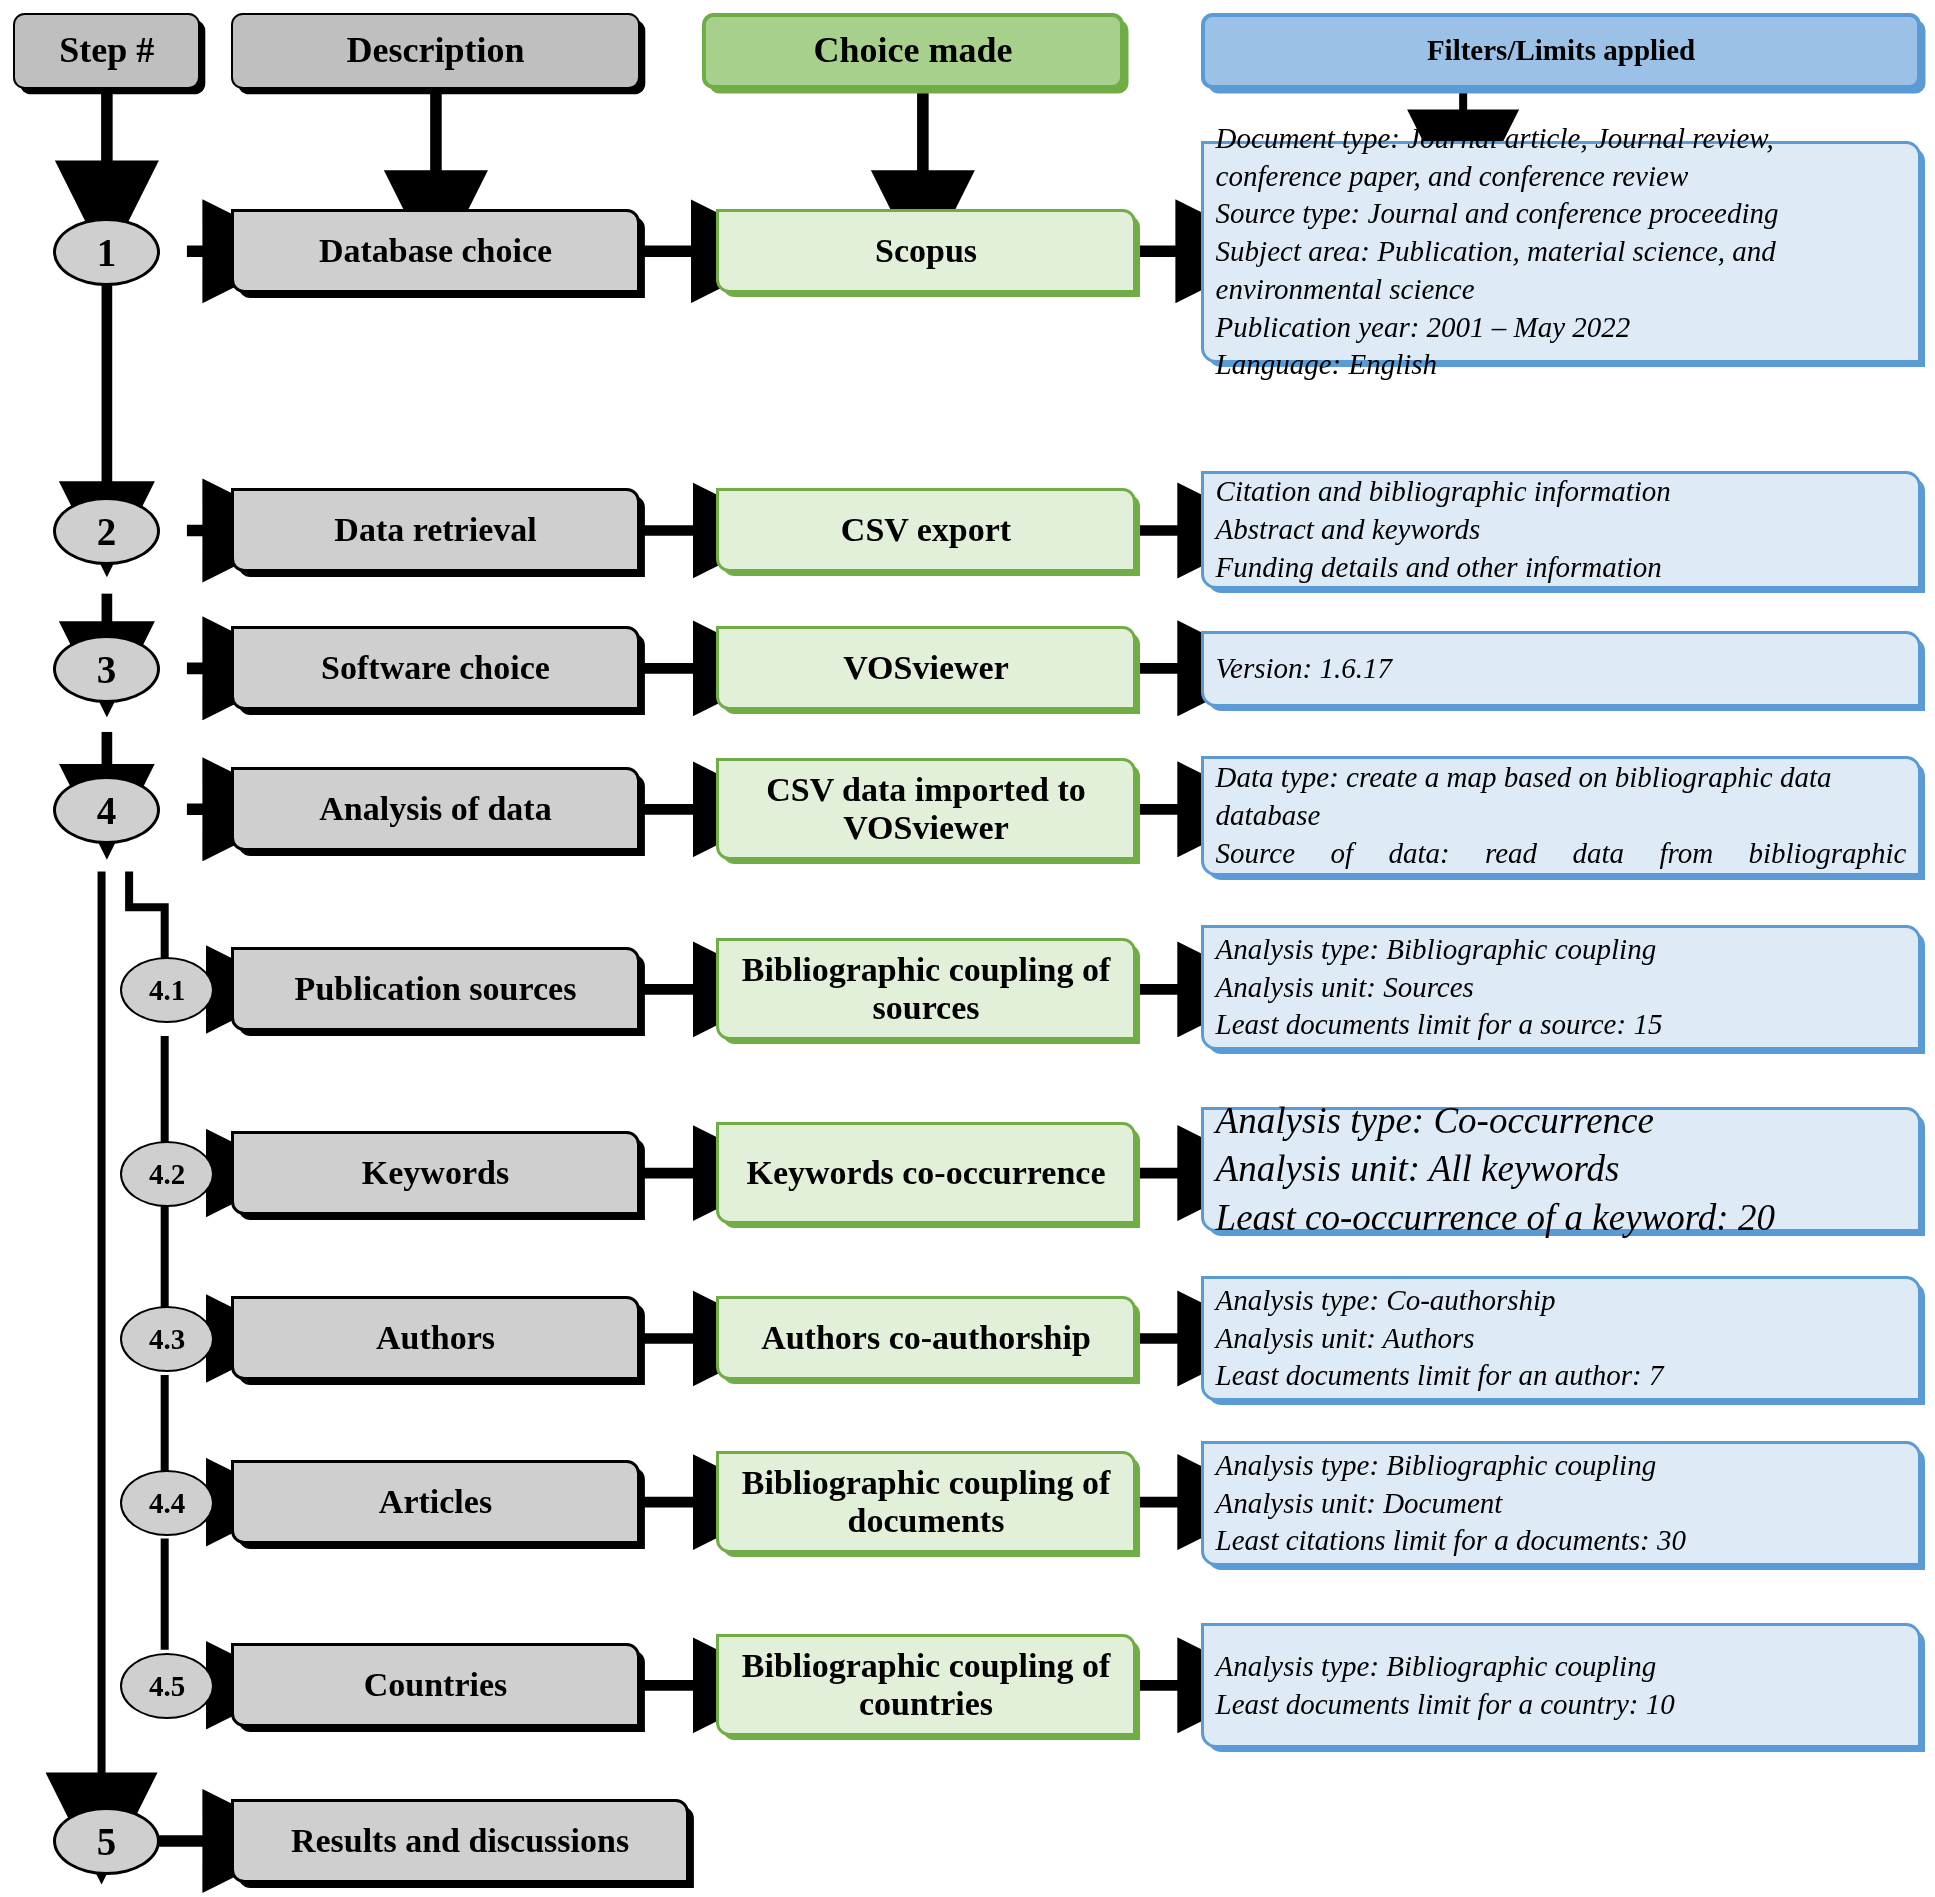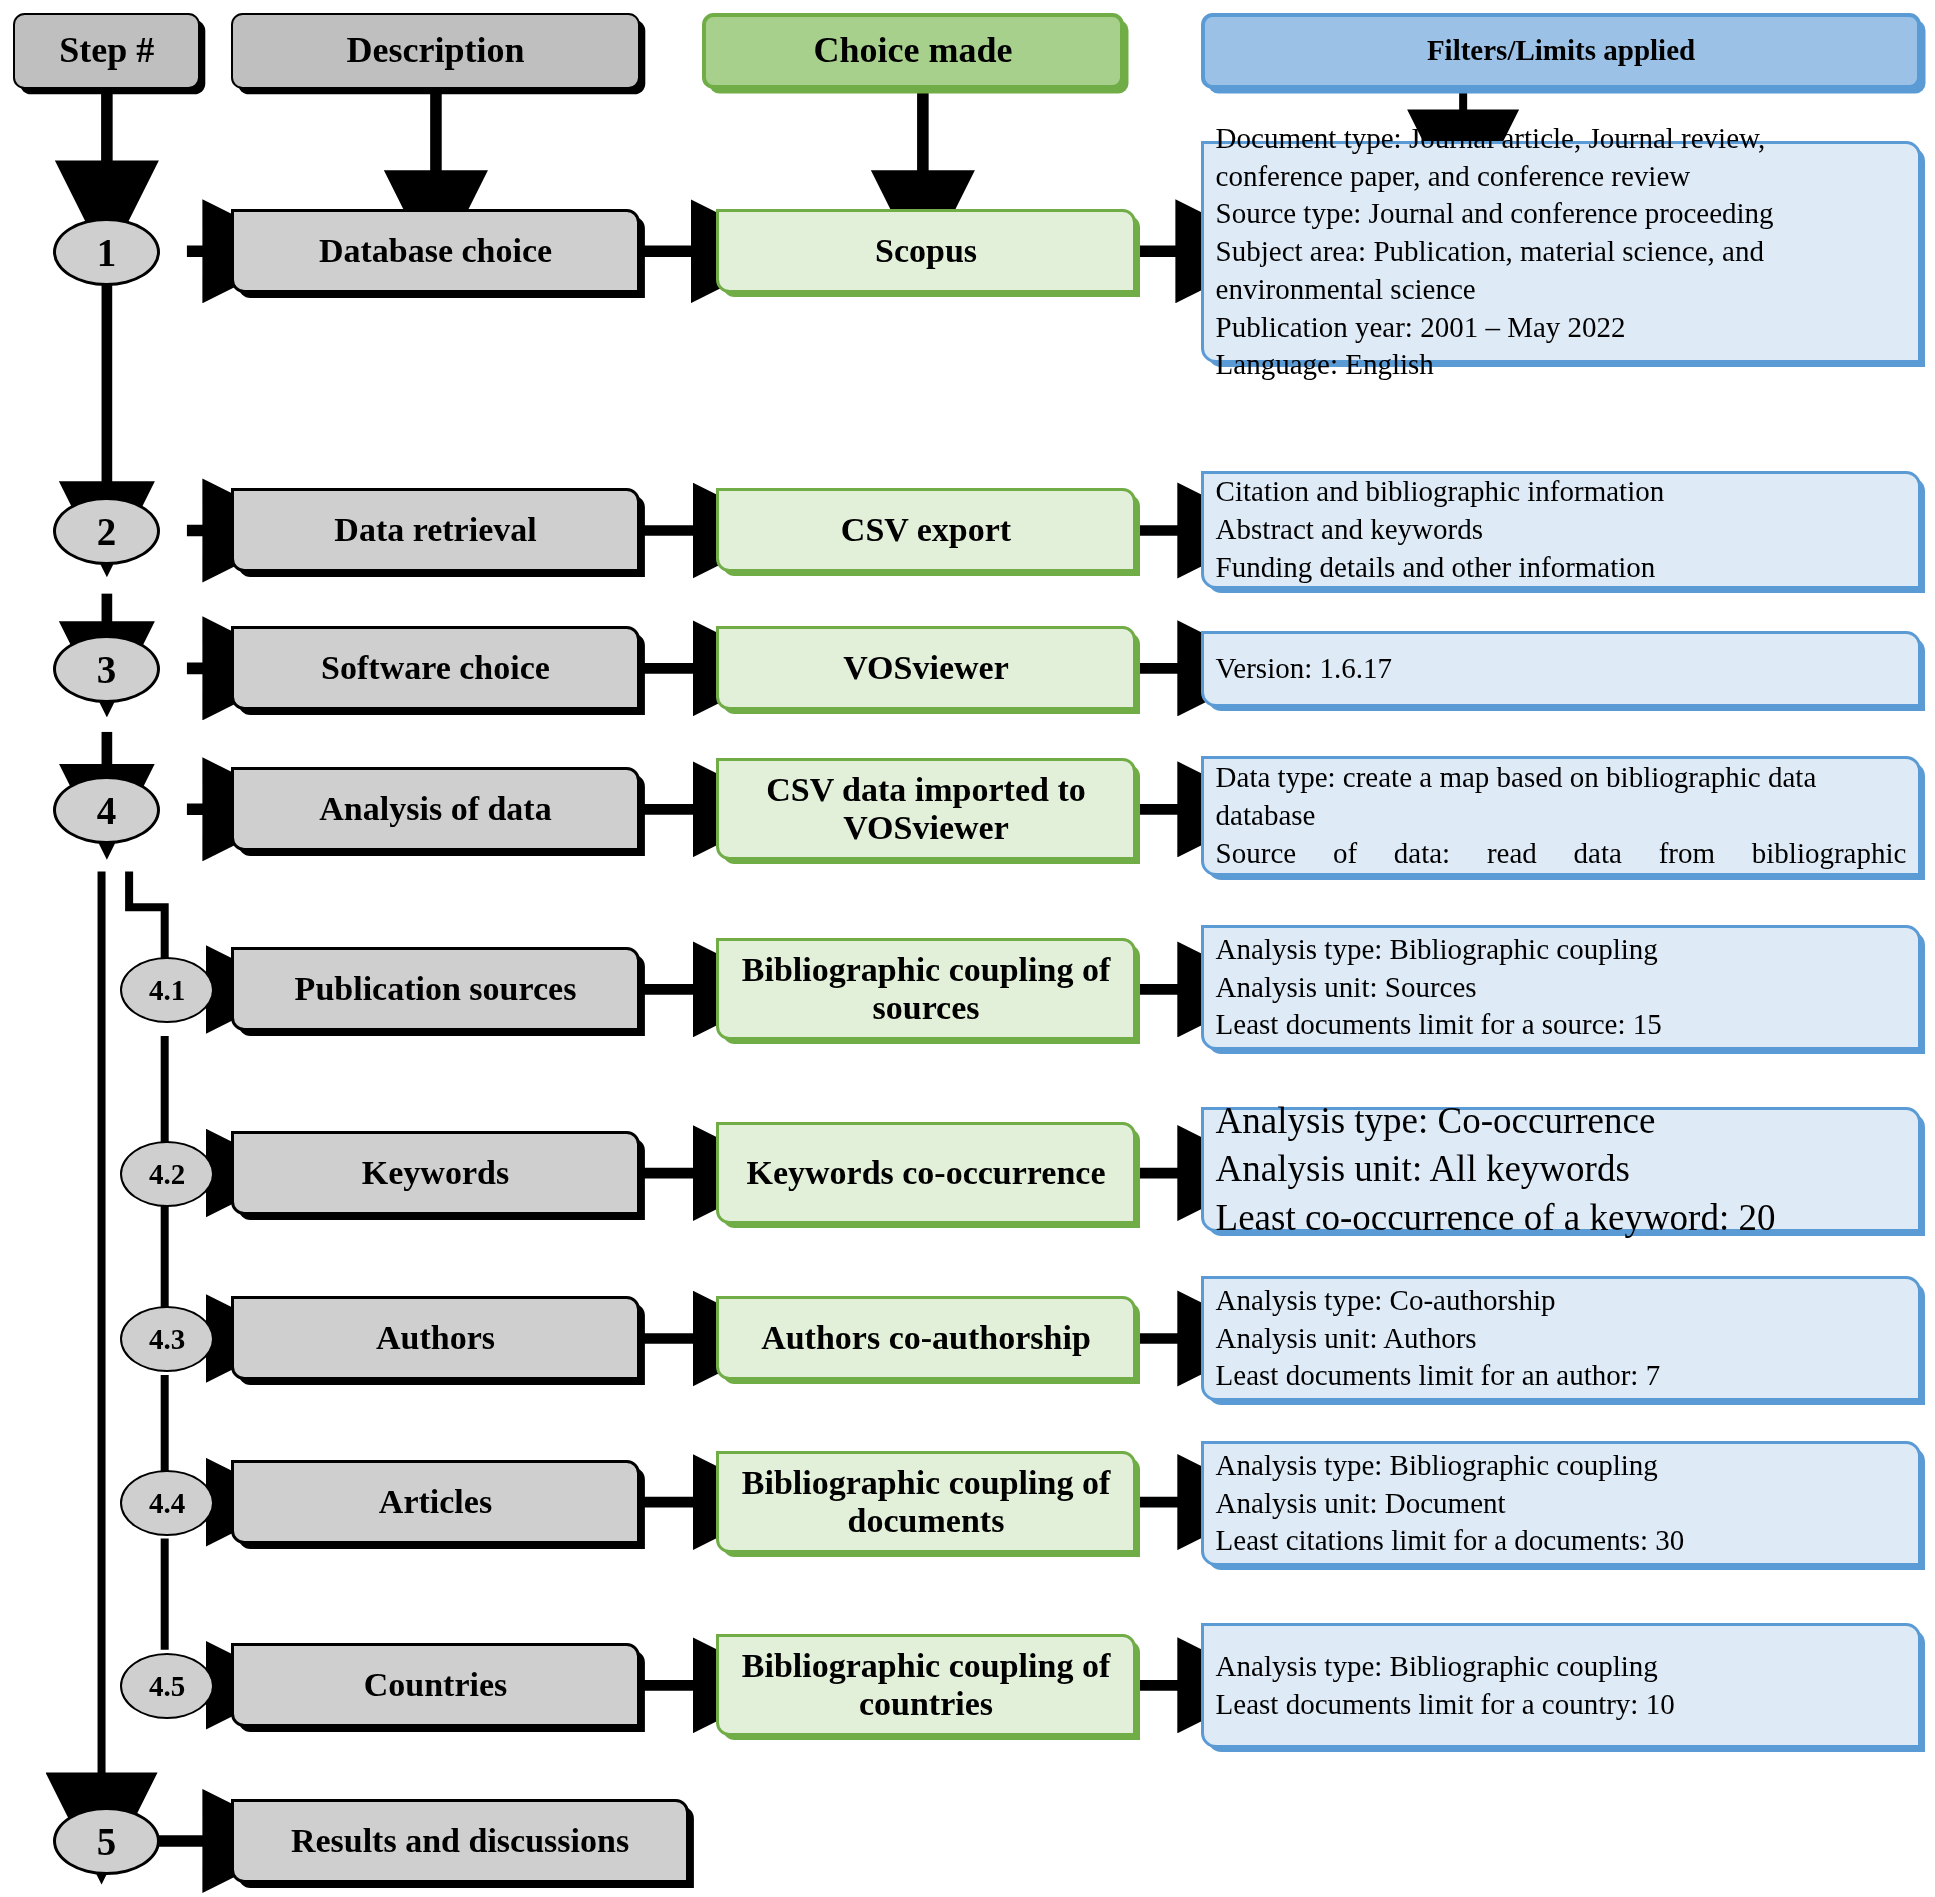--- a/index.html
+++ b/index.html
@@ -57,21 +57,21 @@
   
   .filter-box{
     background:#DEEAF6;
     border:3.6px solid #5B9BD5;
     border-radius:0 15px 0 15px;
     box-shadow:5.3px 5.3px 0 -1.3px #5B9BD5;
     display:flex;align-items:center;justify-content:flex-start;
   }
   .filter-box .txt{text-align:left;padding:0 11.6px 0 11.6px;line-height:1.30;}
   .filter-box .txt.justify{text-align:justify;}
-  .filter-box .txt .ln{display:block;}
+  .filter-box .txt .ln{display:block;font-style:italic;}
 
   
   .step-ellipse{
     position:absolute;box-sizing:border-box;
     background:#CFCFCF;border:3.1px solid #000000;border-radius:50%;
     display:flex;align-items:center;justify-content:center;
     font-weight:bold;
   }
   .step-ellipse.thin{border-width:2.2px;font-weight:bold;}
 </style>

